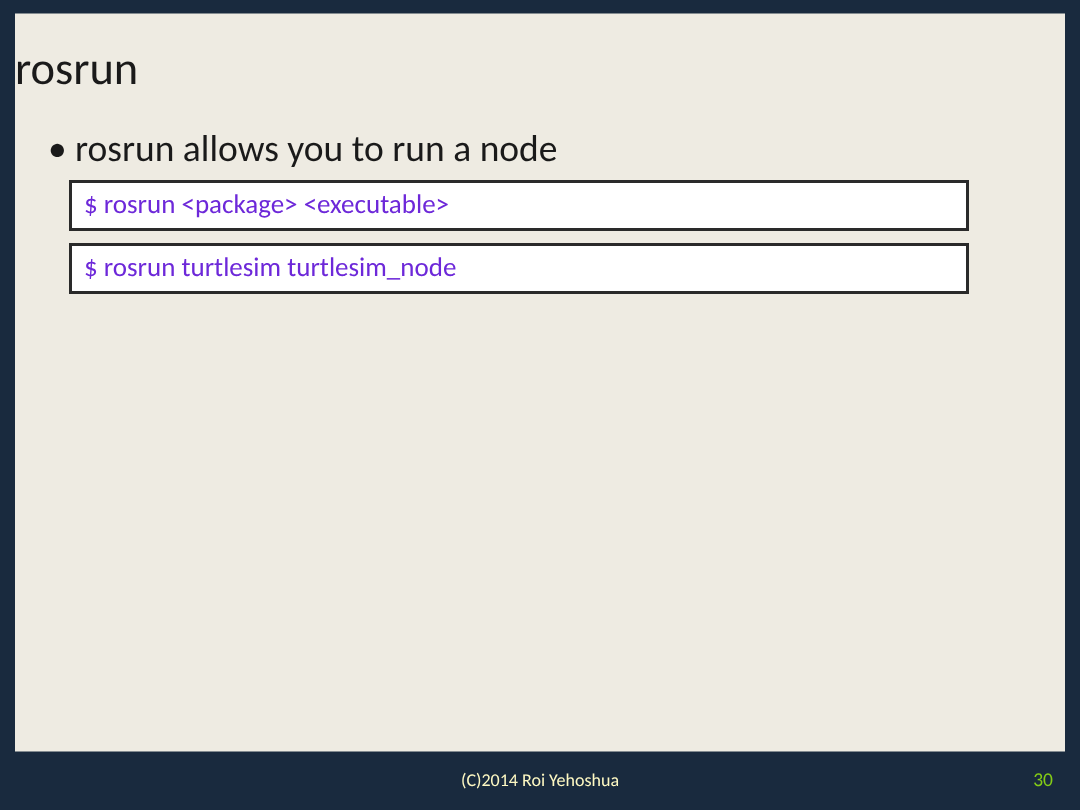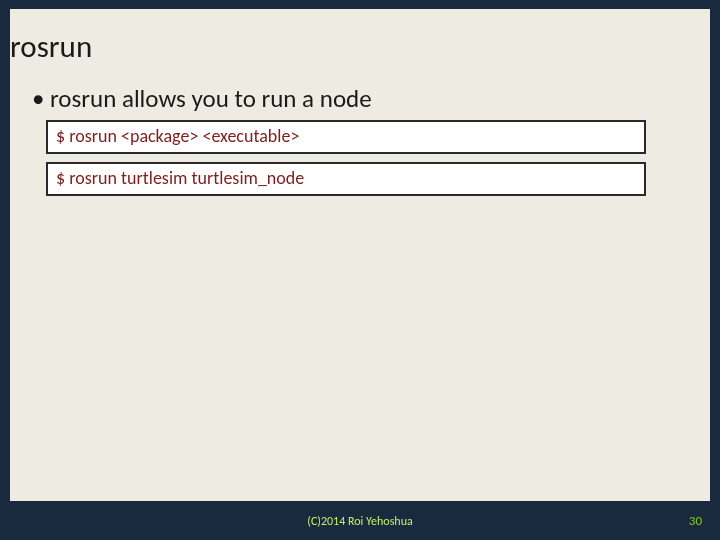--- a/index.html
+++ b/index.html
@@ -44,38 +44,38 @@
     top: 0;
     font-size: 25px;
   }
   .codebox {
     margin: 6px 0 8px 18px;
     width: 600px;
     background: #ffffff;
     border: 2px solid #2a2a2a;
     padding: 3px 8px 5px 8px;
     font-size: 18px;
-    color: #7f1d1d;
+    color: #6d28d9;
     font-family: Calibri, Arial, sans-serif;
   }
   .footer {
     position: absolute;
     left: 0;
     bottom: 0;
     width: 720px;
     height: 28px;
   }
   .copyright {
     position: absolute;
     left: 0;
     width: 720px;
     text-align: center;
     bottom: 12px;
     font-size: 12px;
-    color: #bef264;
+    color: #fef9c3;
   }
   .pagenum {
     position: absolute;
     right: 18px;
     bottom: 12px;
     font-size: 13px;
     color: #84cc16;
   }
 </style>
 </head>

